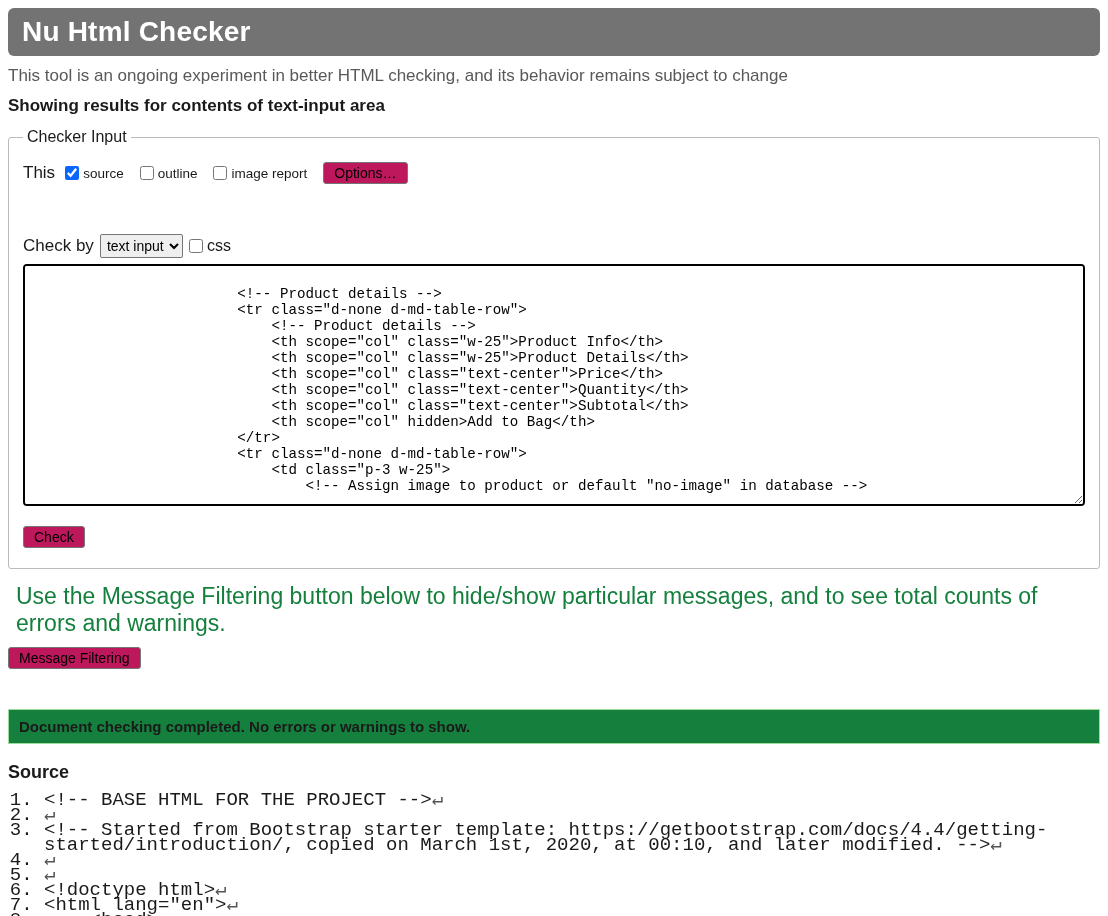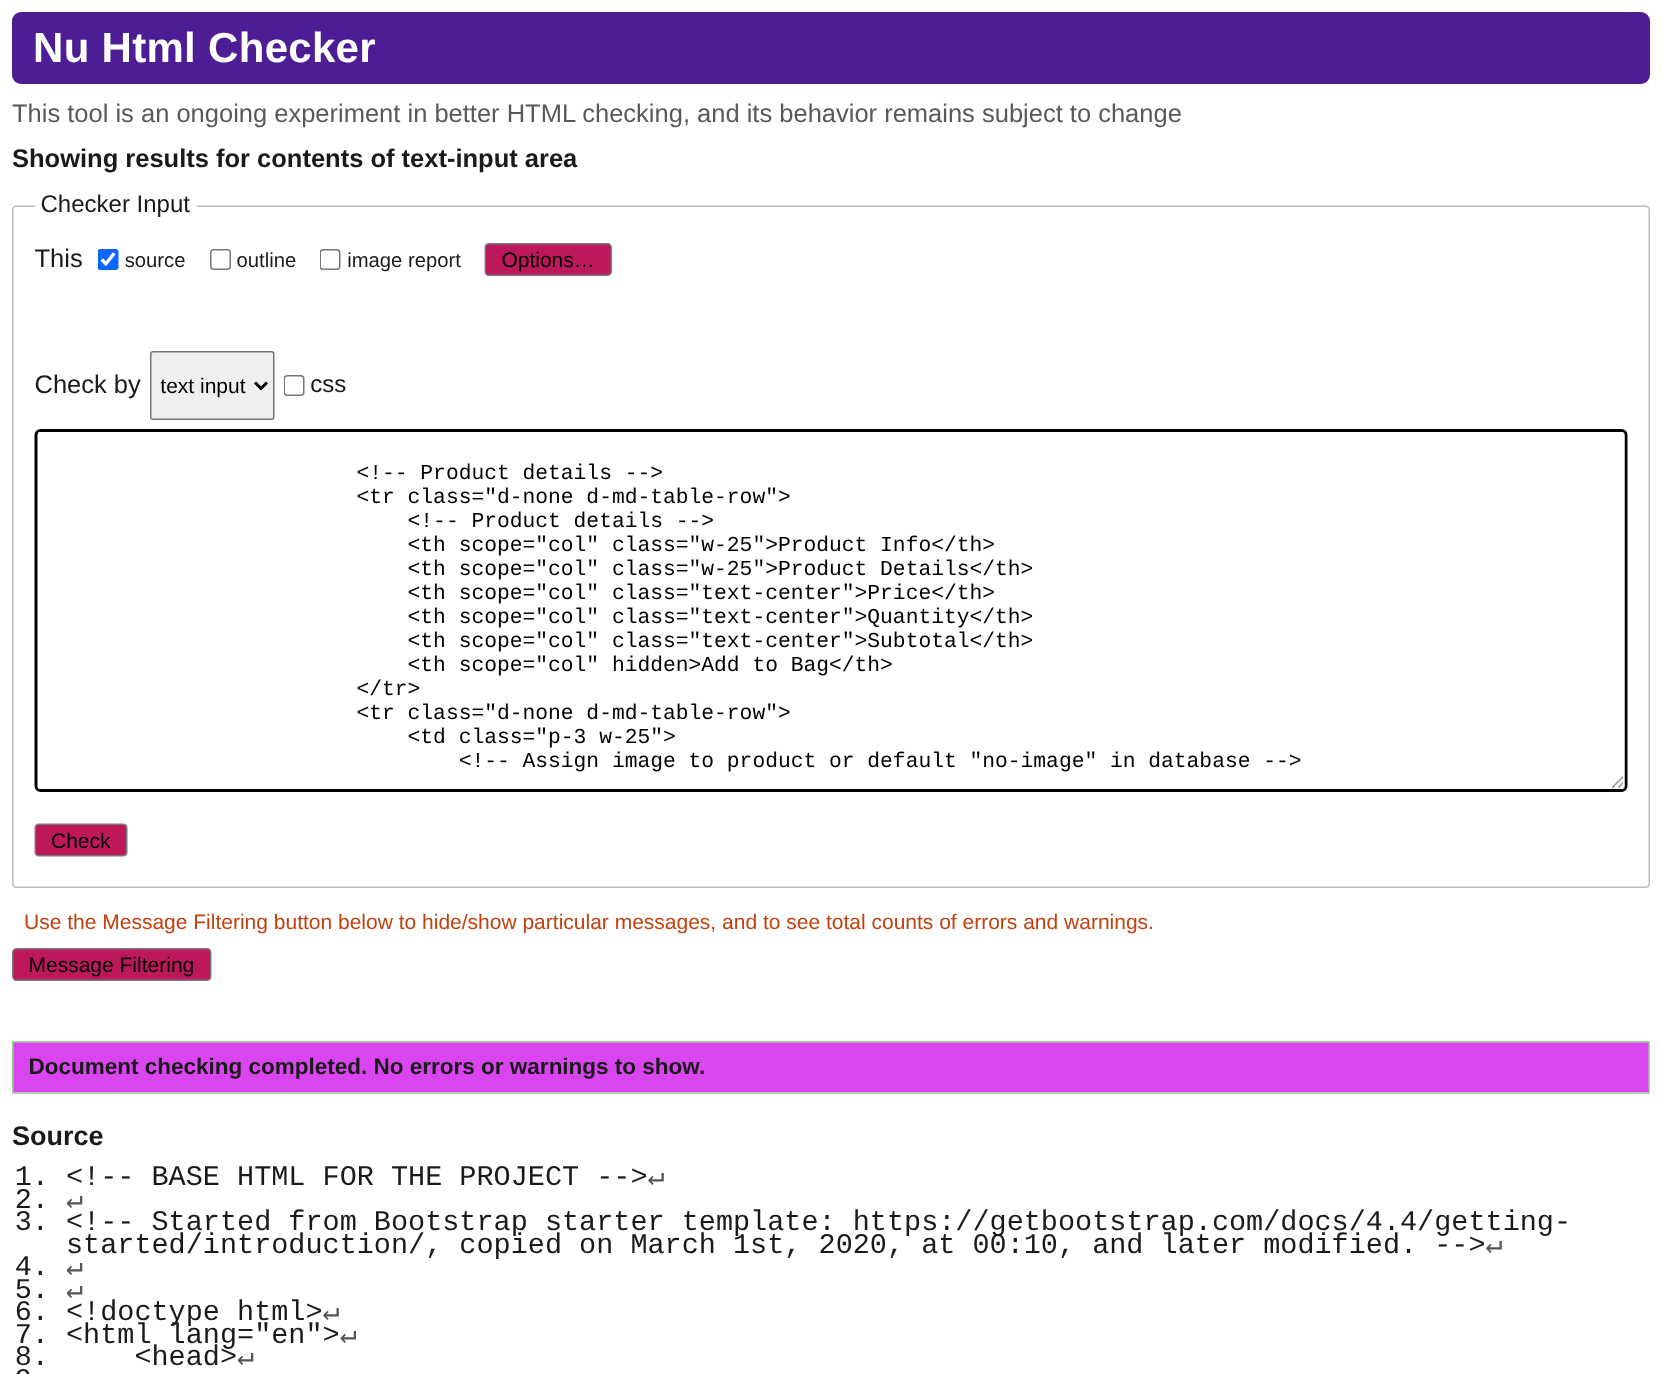--- a/index.html
+++ b/index.html
@@ -4,21 +4,21 @@
 <style>
   body {
     font-family: Arial, Helvetica, sans-serif;
     margin: 0;
     padding: 8px;
     color: #1a1a1a;
     font-size: 16px;
     background: #fff;
   }
   .banner {
-    background: #4c1d95;
+    background: #737373;
     color: #fff;
     padding: 8px 14px;
     border-radius: 6px;
     margin-bottom: 10px;
   }
   .banner h1 {
     margin: 0;
     font-size: 28px;
     font-weight: bold;
     letter-spacing: 0.2px;
@@ -79,21 +79,21 @@
   }
   .checkby-row {
     display: flex;
     align-items: center;
     gap: 6px;
     font-size: 17px;
     margin-bottom: 6px;
   }
   select {
     font-size: 14px;
-    padding: 13px 2px;
+    padding: 2px 2px;
     border: 1px solid #767676;
     background: #efefef;
     border-radius: 2px;
   }
   .css-opt {
     display: inline-flex;
     align-items: center;
     gap: 2px;
     font-size: 16px;
   }
@@ -106,27 +106,27 @@
     font-family: "Courier New", Courier, monospace;
     font-size: 14.2px;
     line-height: 16px;
     padding: 20px 8px;
     resize: vertical;
     white-space: pre;
     overflow: auto;
   }
   .check-row { margin-top: 16px; }
   .filter-msg {
-    color: #c2410c;
-    font-size: 14px;
+    color: #15803d;
+    font-size: 23px;
     margin: 14px 0 10px 8px;
   }
   .msg-filter-row { margin: 0 0 30px 0; }
   .success-bar {
-    background: #d946ef;
+    background: #15803d;
     border: 1px solid #9bdc9b;
     padding: 8px 10px;
     font-weight: bold;
     font-size: 15px;
     margin: 40px 0 18px 0;
   }
   h2.source-head {
     font-size: 18px;
     margin: 14px 0 10px 0;
   }

